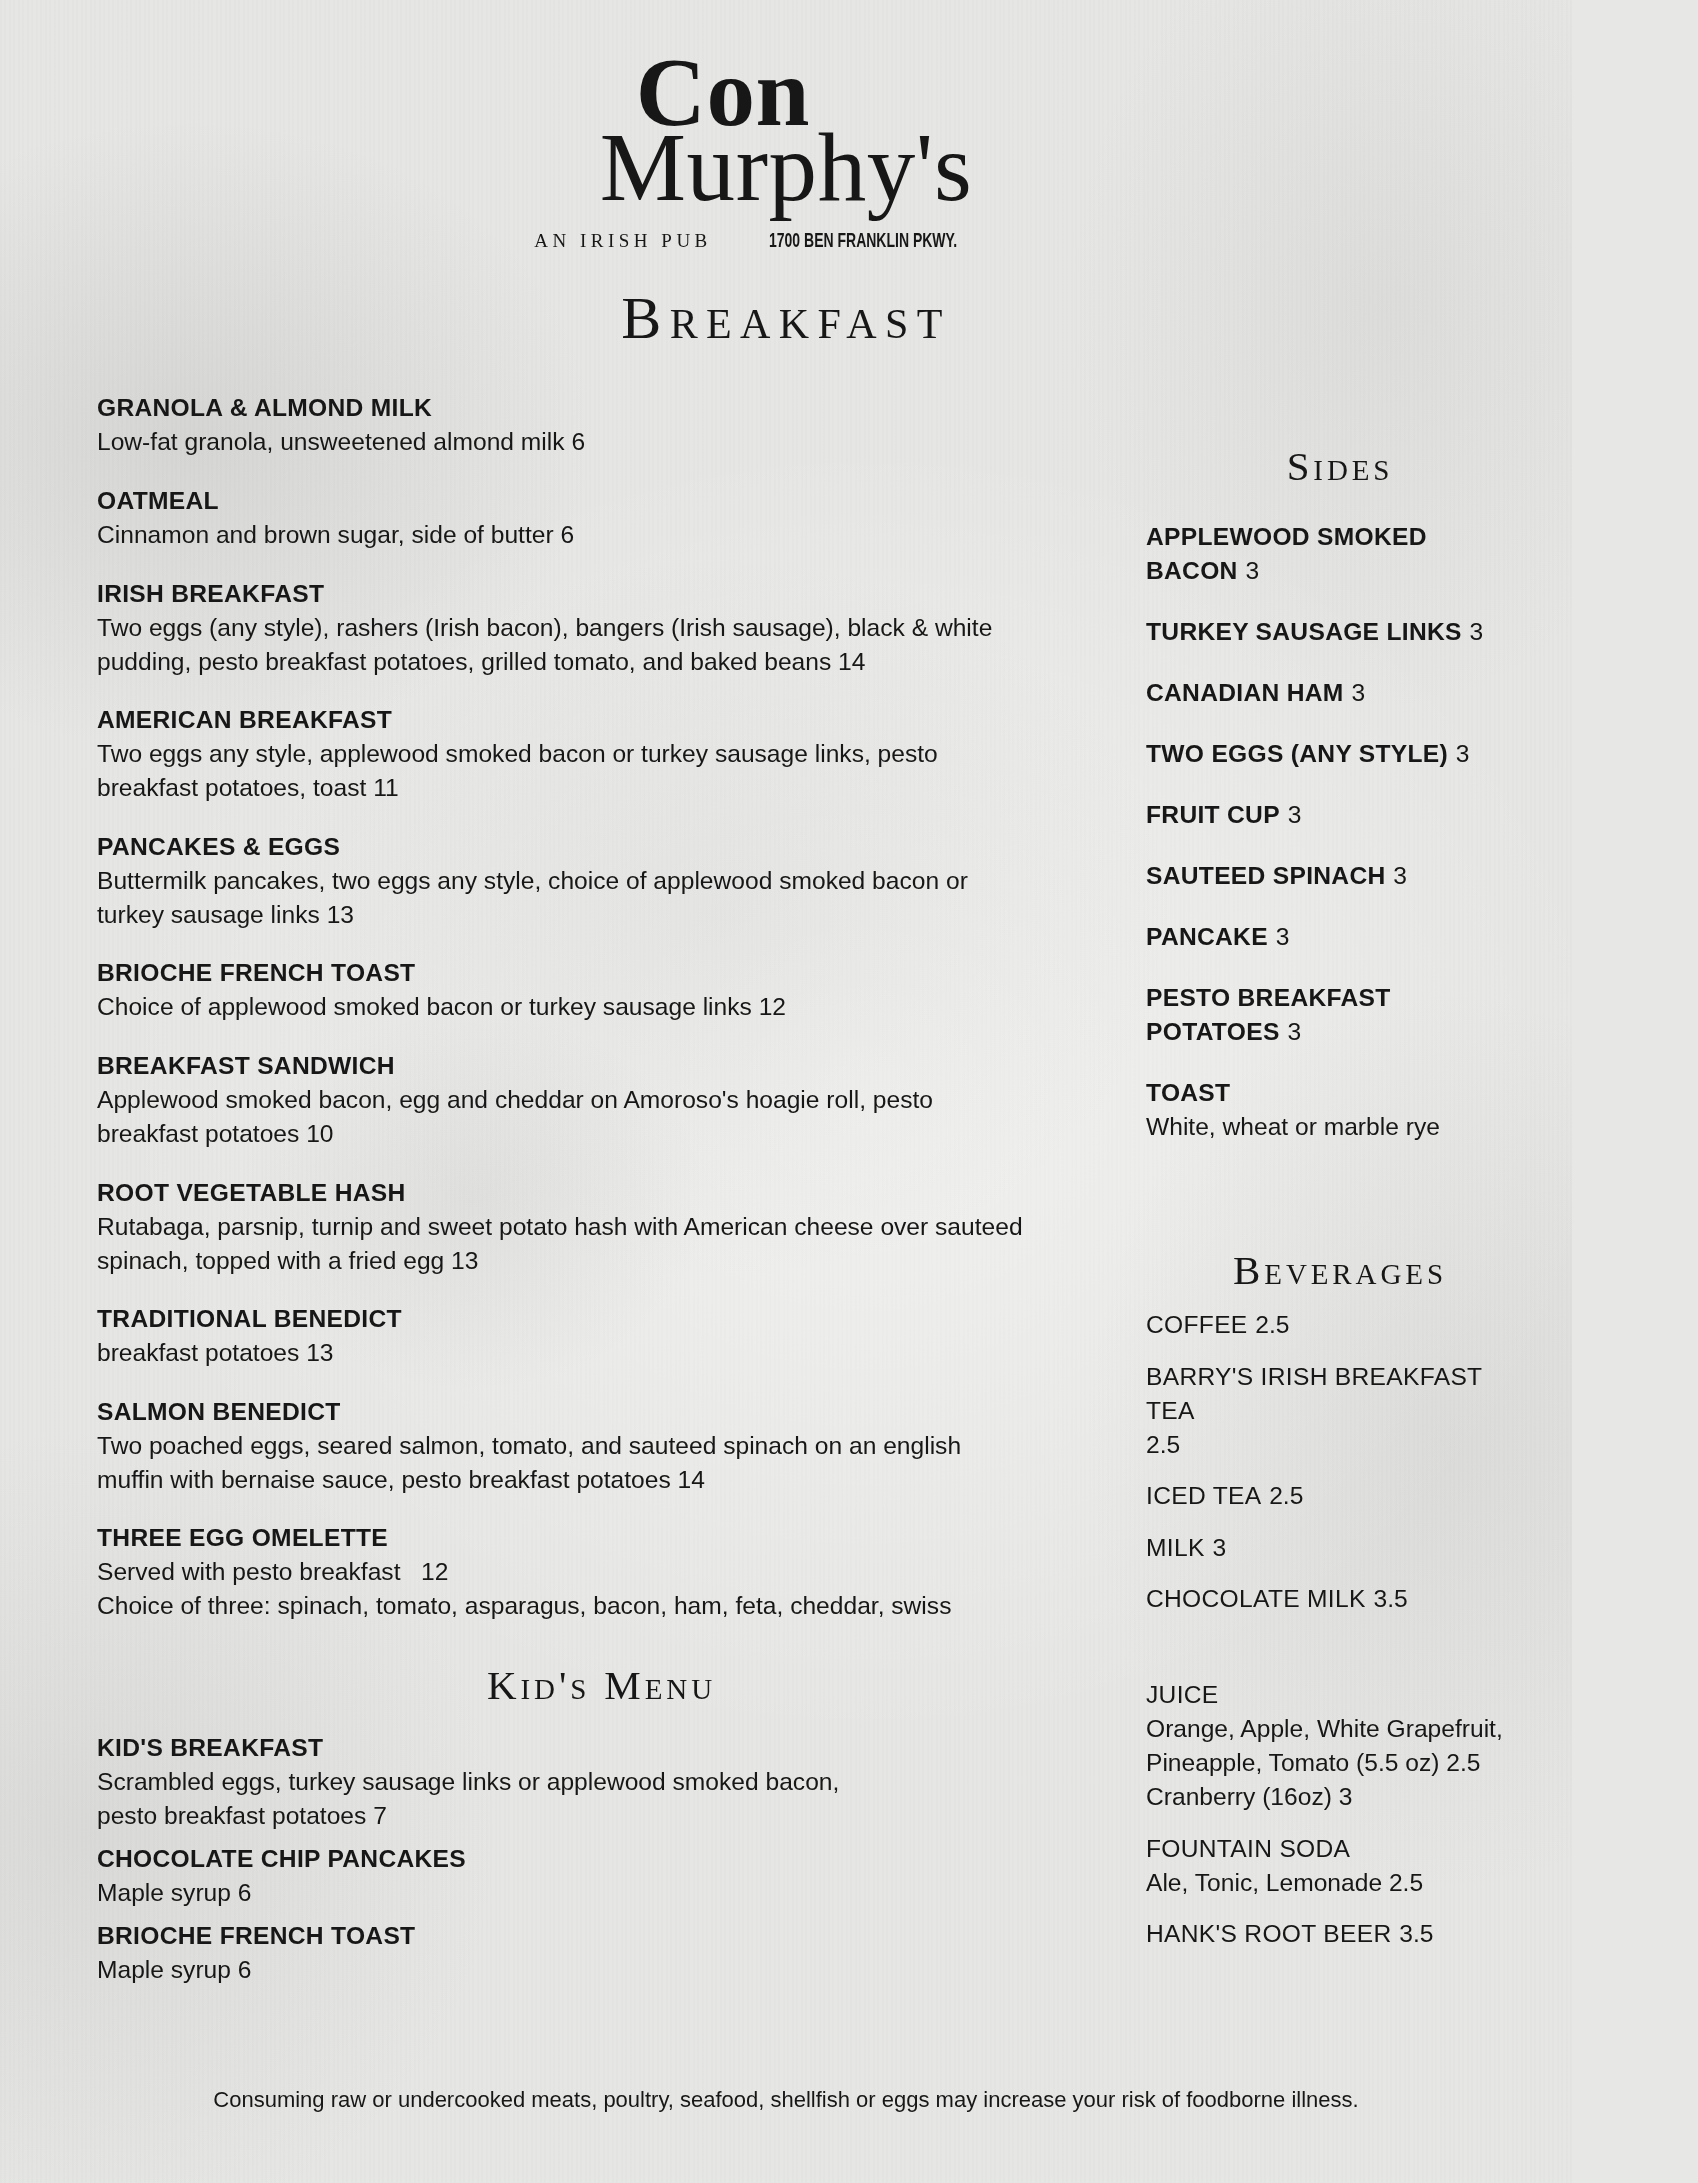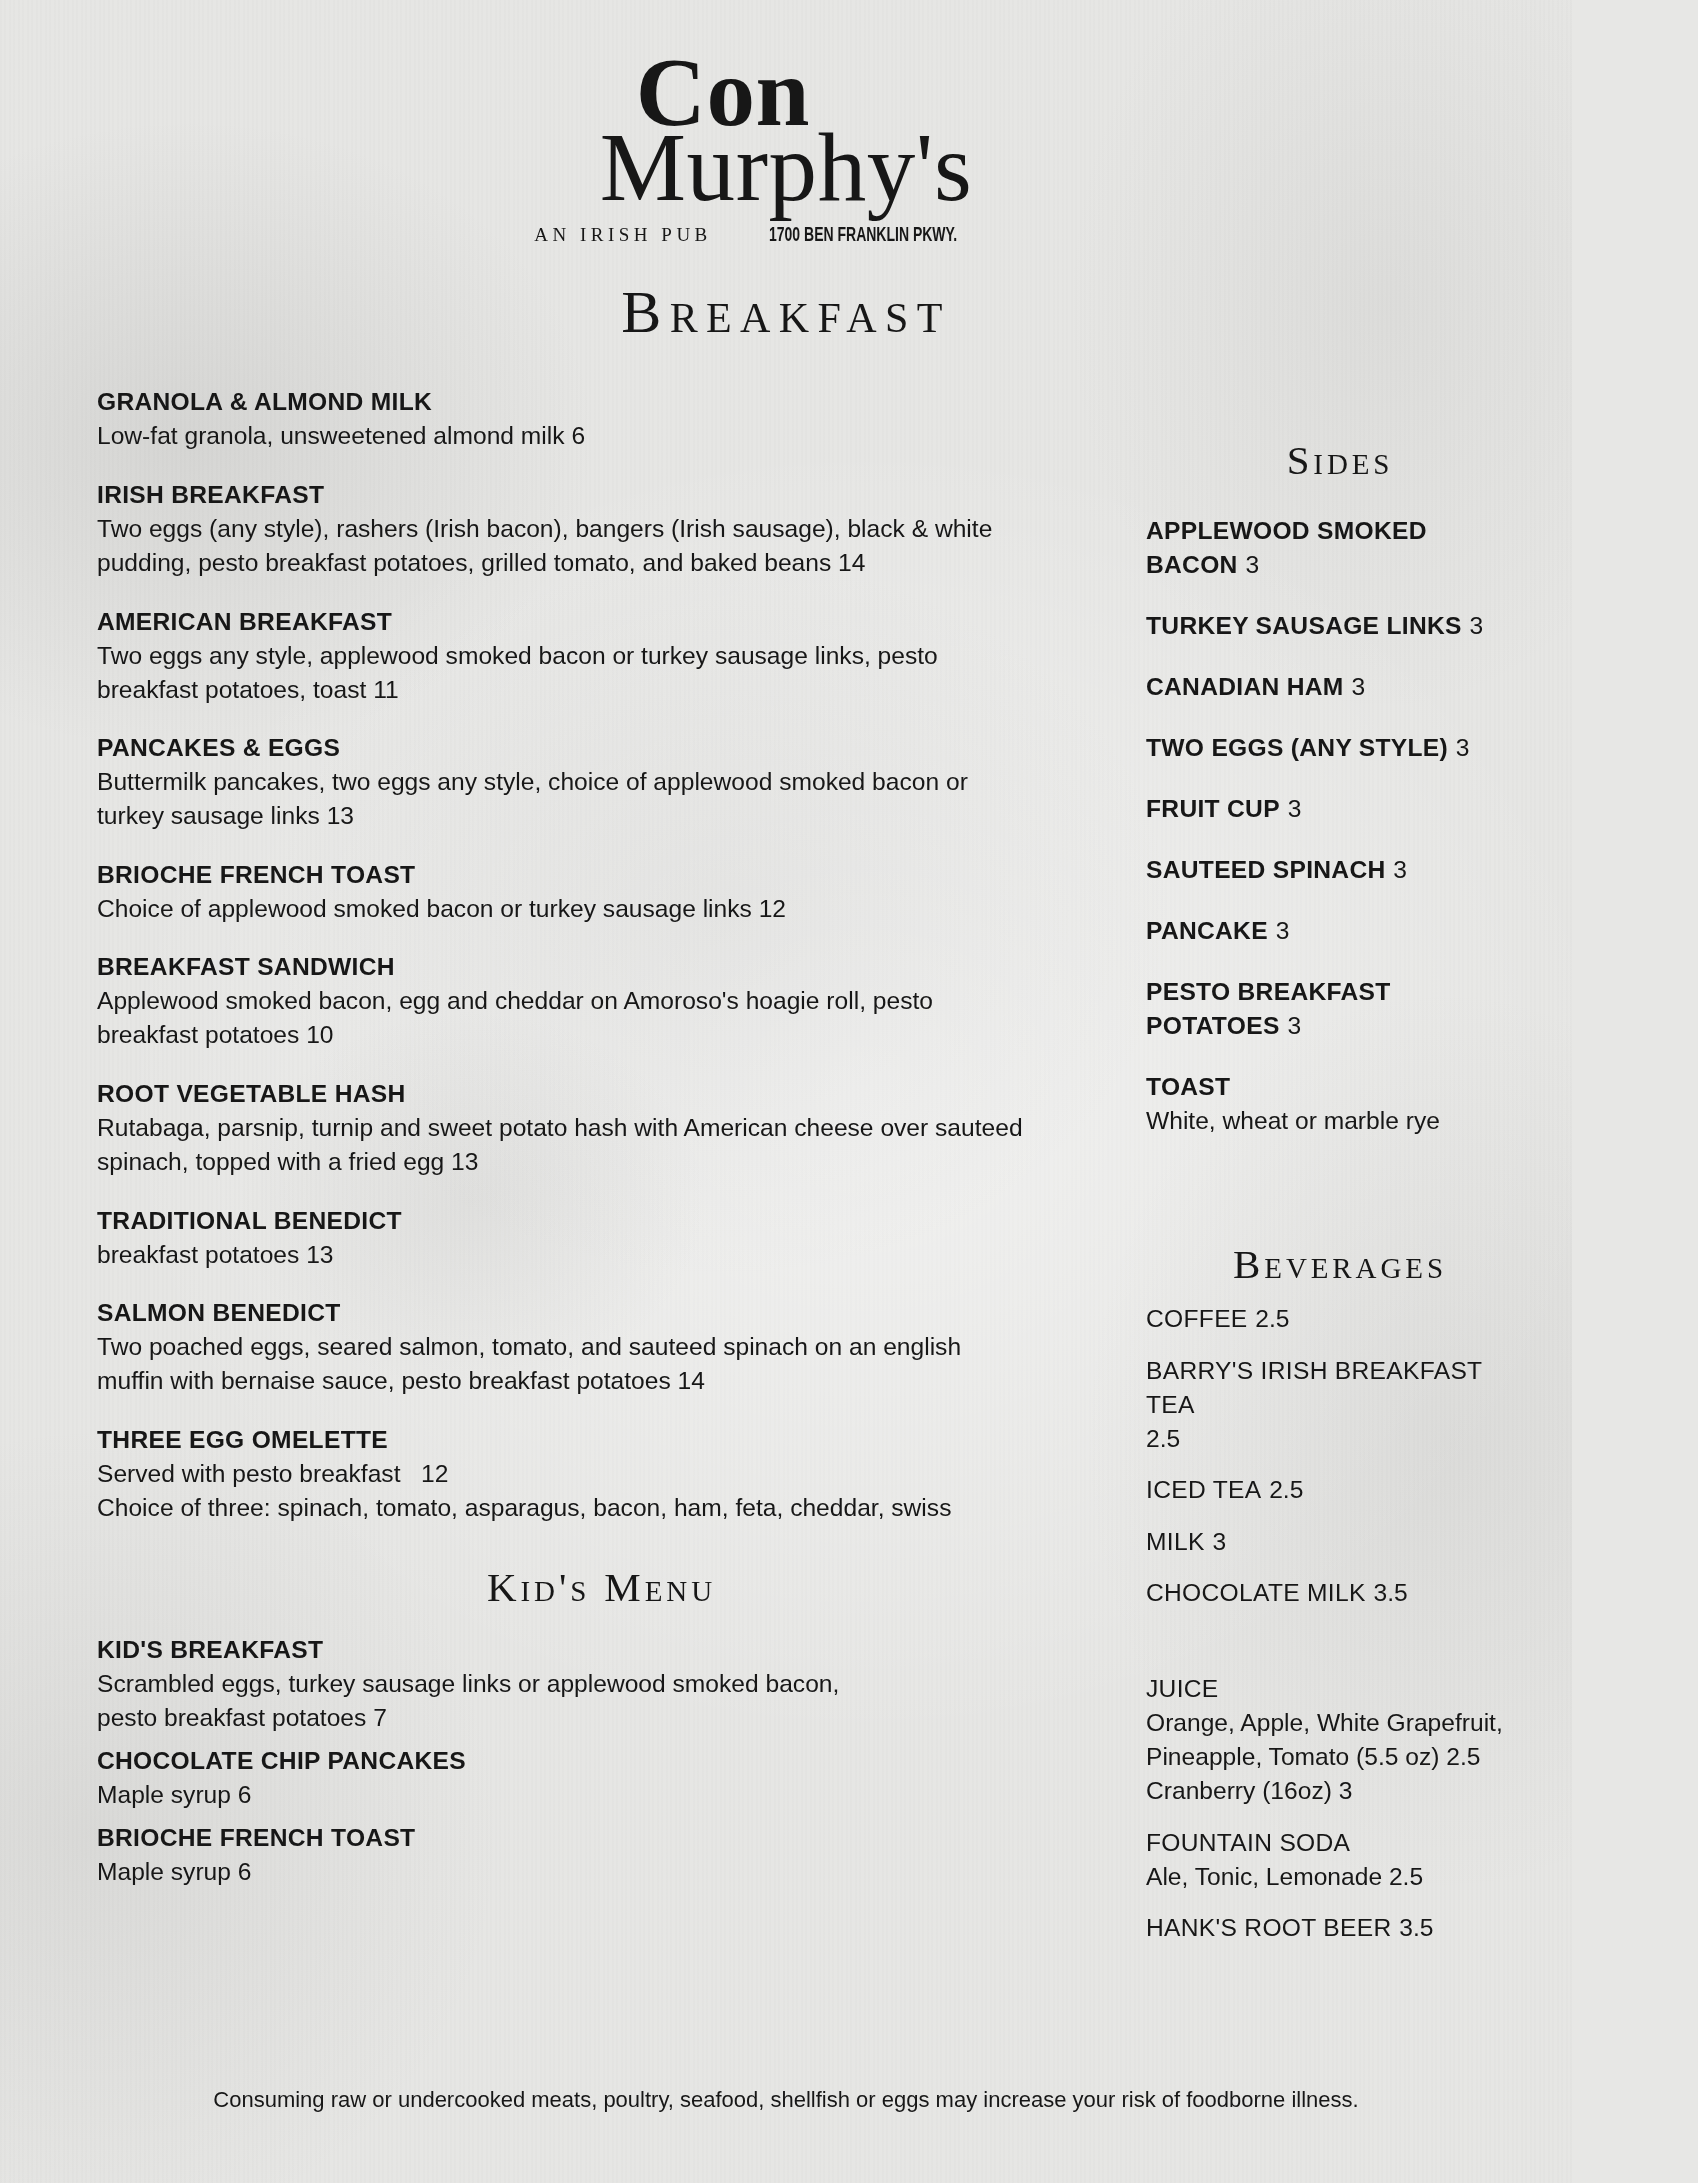--- a/index.html
+++ b/index.html
@@ -35,21 +35,21 @@
     letter-spacing:0.6px;
   }
   .logo-line2{
     font-family:"Liberation Serif",serif;font-weight:normal;
     font-size:97px;line-height:.78;
     letter-spacing:0.6px;
     text-align:center;
   }
   .taglines{
     display:flex;justify-content:center;align-items:baseline;
-    gap:57px;margin-top:19px;
+    gap:57px;margin-top:25px;
   }
   .tag-left{
     font-family:"Liberation Serif",serif;
     font-size:19px;letter-spacing:4.5px;
   }
   .tag-right{
     font-size:20px;font-weight:bold;
     transform:scaleX(.7);transform-origin:left center;
     letter-spacing:0;white-space:nowrap;
   }
@@ -128,20 +128,24 @@
 
   <div class="columns">
 
     <section class="col-left">
 
       <article class="item">
         <h3 class="nm">GRANOLA &amp; ALMOND MILK</h3>
         <p class="ln">Low-fat granola, unsweetened almond milk 6</p>
       </article>
 
+      <article class="item">
+        <h3 class="nm">OATMEAL</h3>
+        <p class="ln">Cinnamon and brown sugar, side of butter 6</p>
+      </article>
 
       <article class="item">
         <h3 class="nm">IRISH BREAKFAST</h3>
         <p class="ln">Two eggs (any style), rashers (Irish bacon), bangers (Irish sausage), black &amp; white</p>
         <p class="ln">pudding, pesto breakfast potatoes, grilled tomato, and baked beans 14</p>
       </article>
 
       <article class="item">
         <h3 class="nm">AMERICAN BREAKFAST</h3>
         <p class="ln">Two eggs any style, applewood smoked bacon or turkey sausage links, pesto</p>

